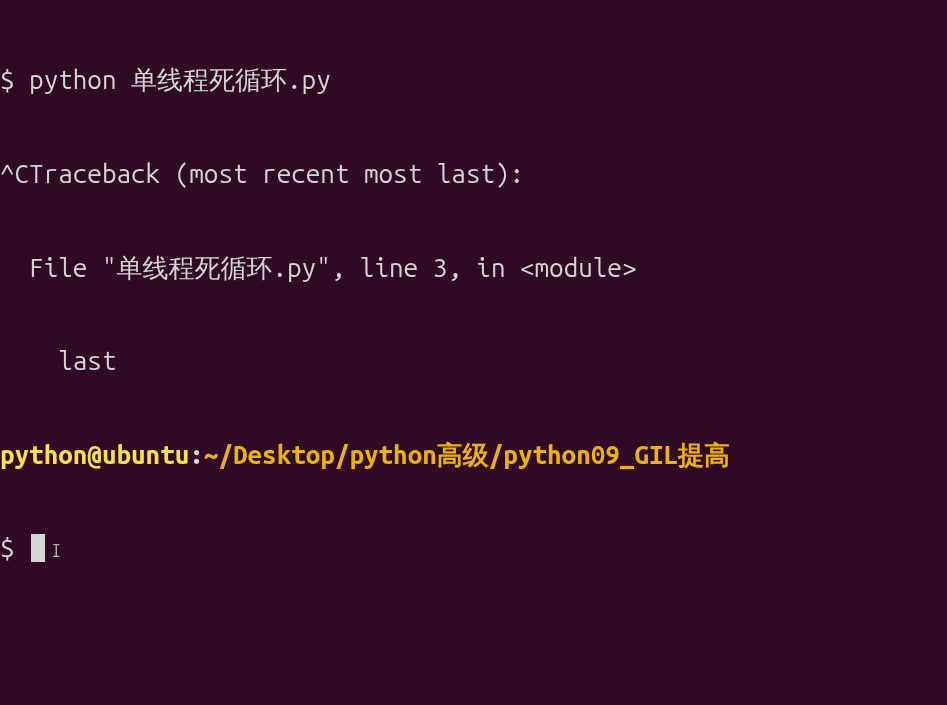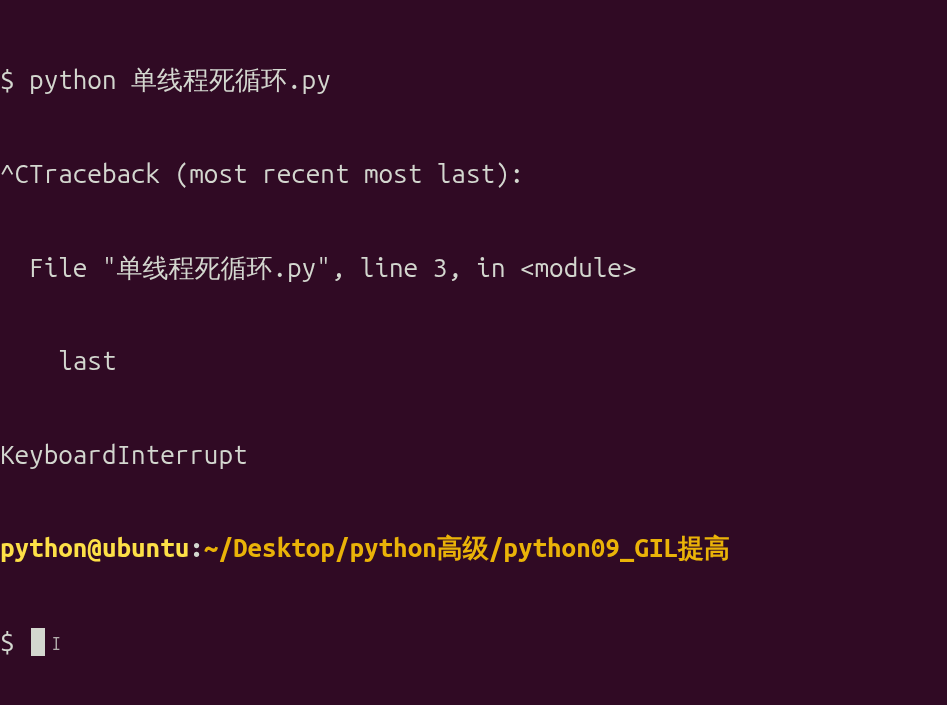--- a/index.html
+++ b/index.html
@@ -57,16 +57,15 @@
     }
   </style>
 </head>
 <body>
 
 <div class="terminal">
   <span class="line">$ python 单线程死循环.py</span>
   <span class="line">^CTraceback (most recent most last):</span>
   <span class="line">  File "单线程死循环.py", line 3, in &lt;module&gt;</span>
   <span class="line">    last</span>
-  <span class="line">KeyboardInterrupt</span>
   <span class="line"><span class="user-host">python@ubuntu</span><span class="colon">:</span><span class="path">~/Desktop/python高级/python09_GIL提高</span></span>
   <span class="line"><span class="prompt-symbol">$ </span><span class="cursor"></span><span class="ibeam">I</span></span>
 </div>
 
 </body></html>

